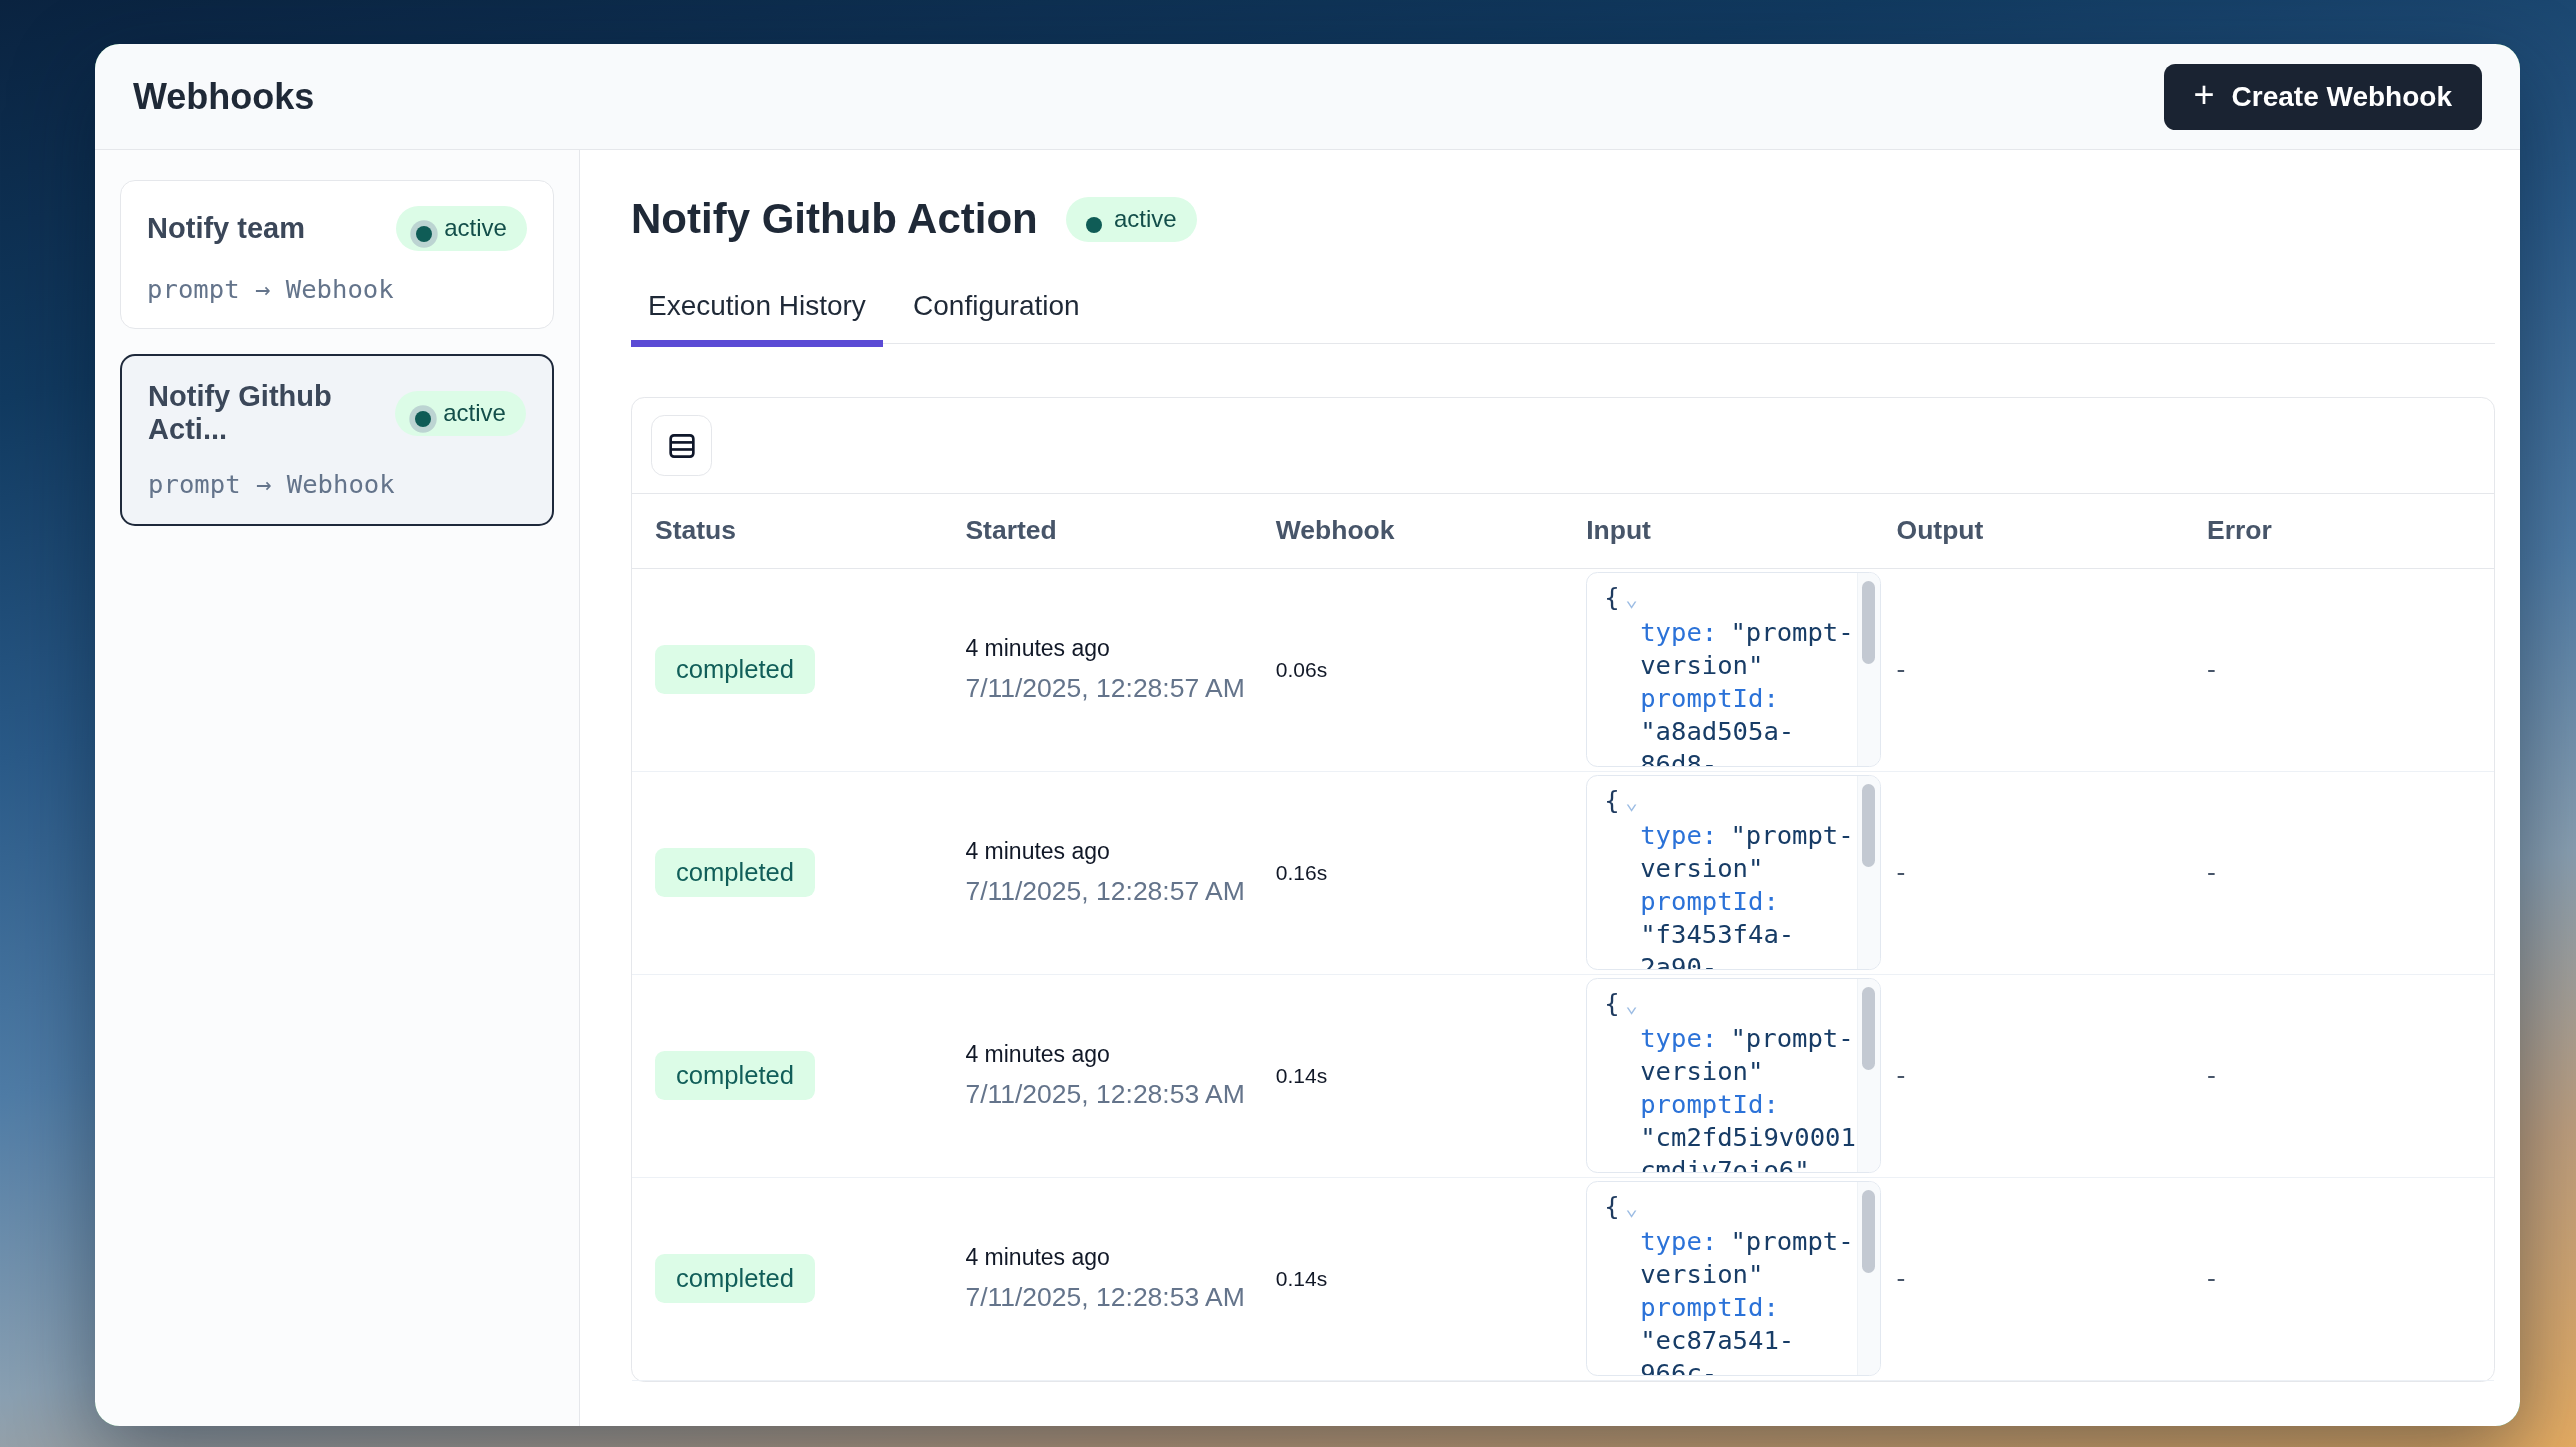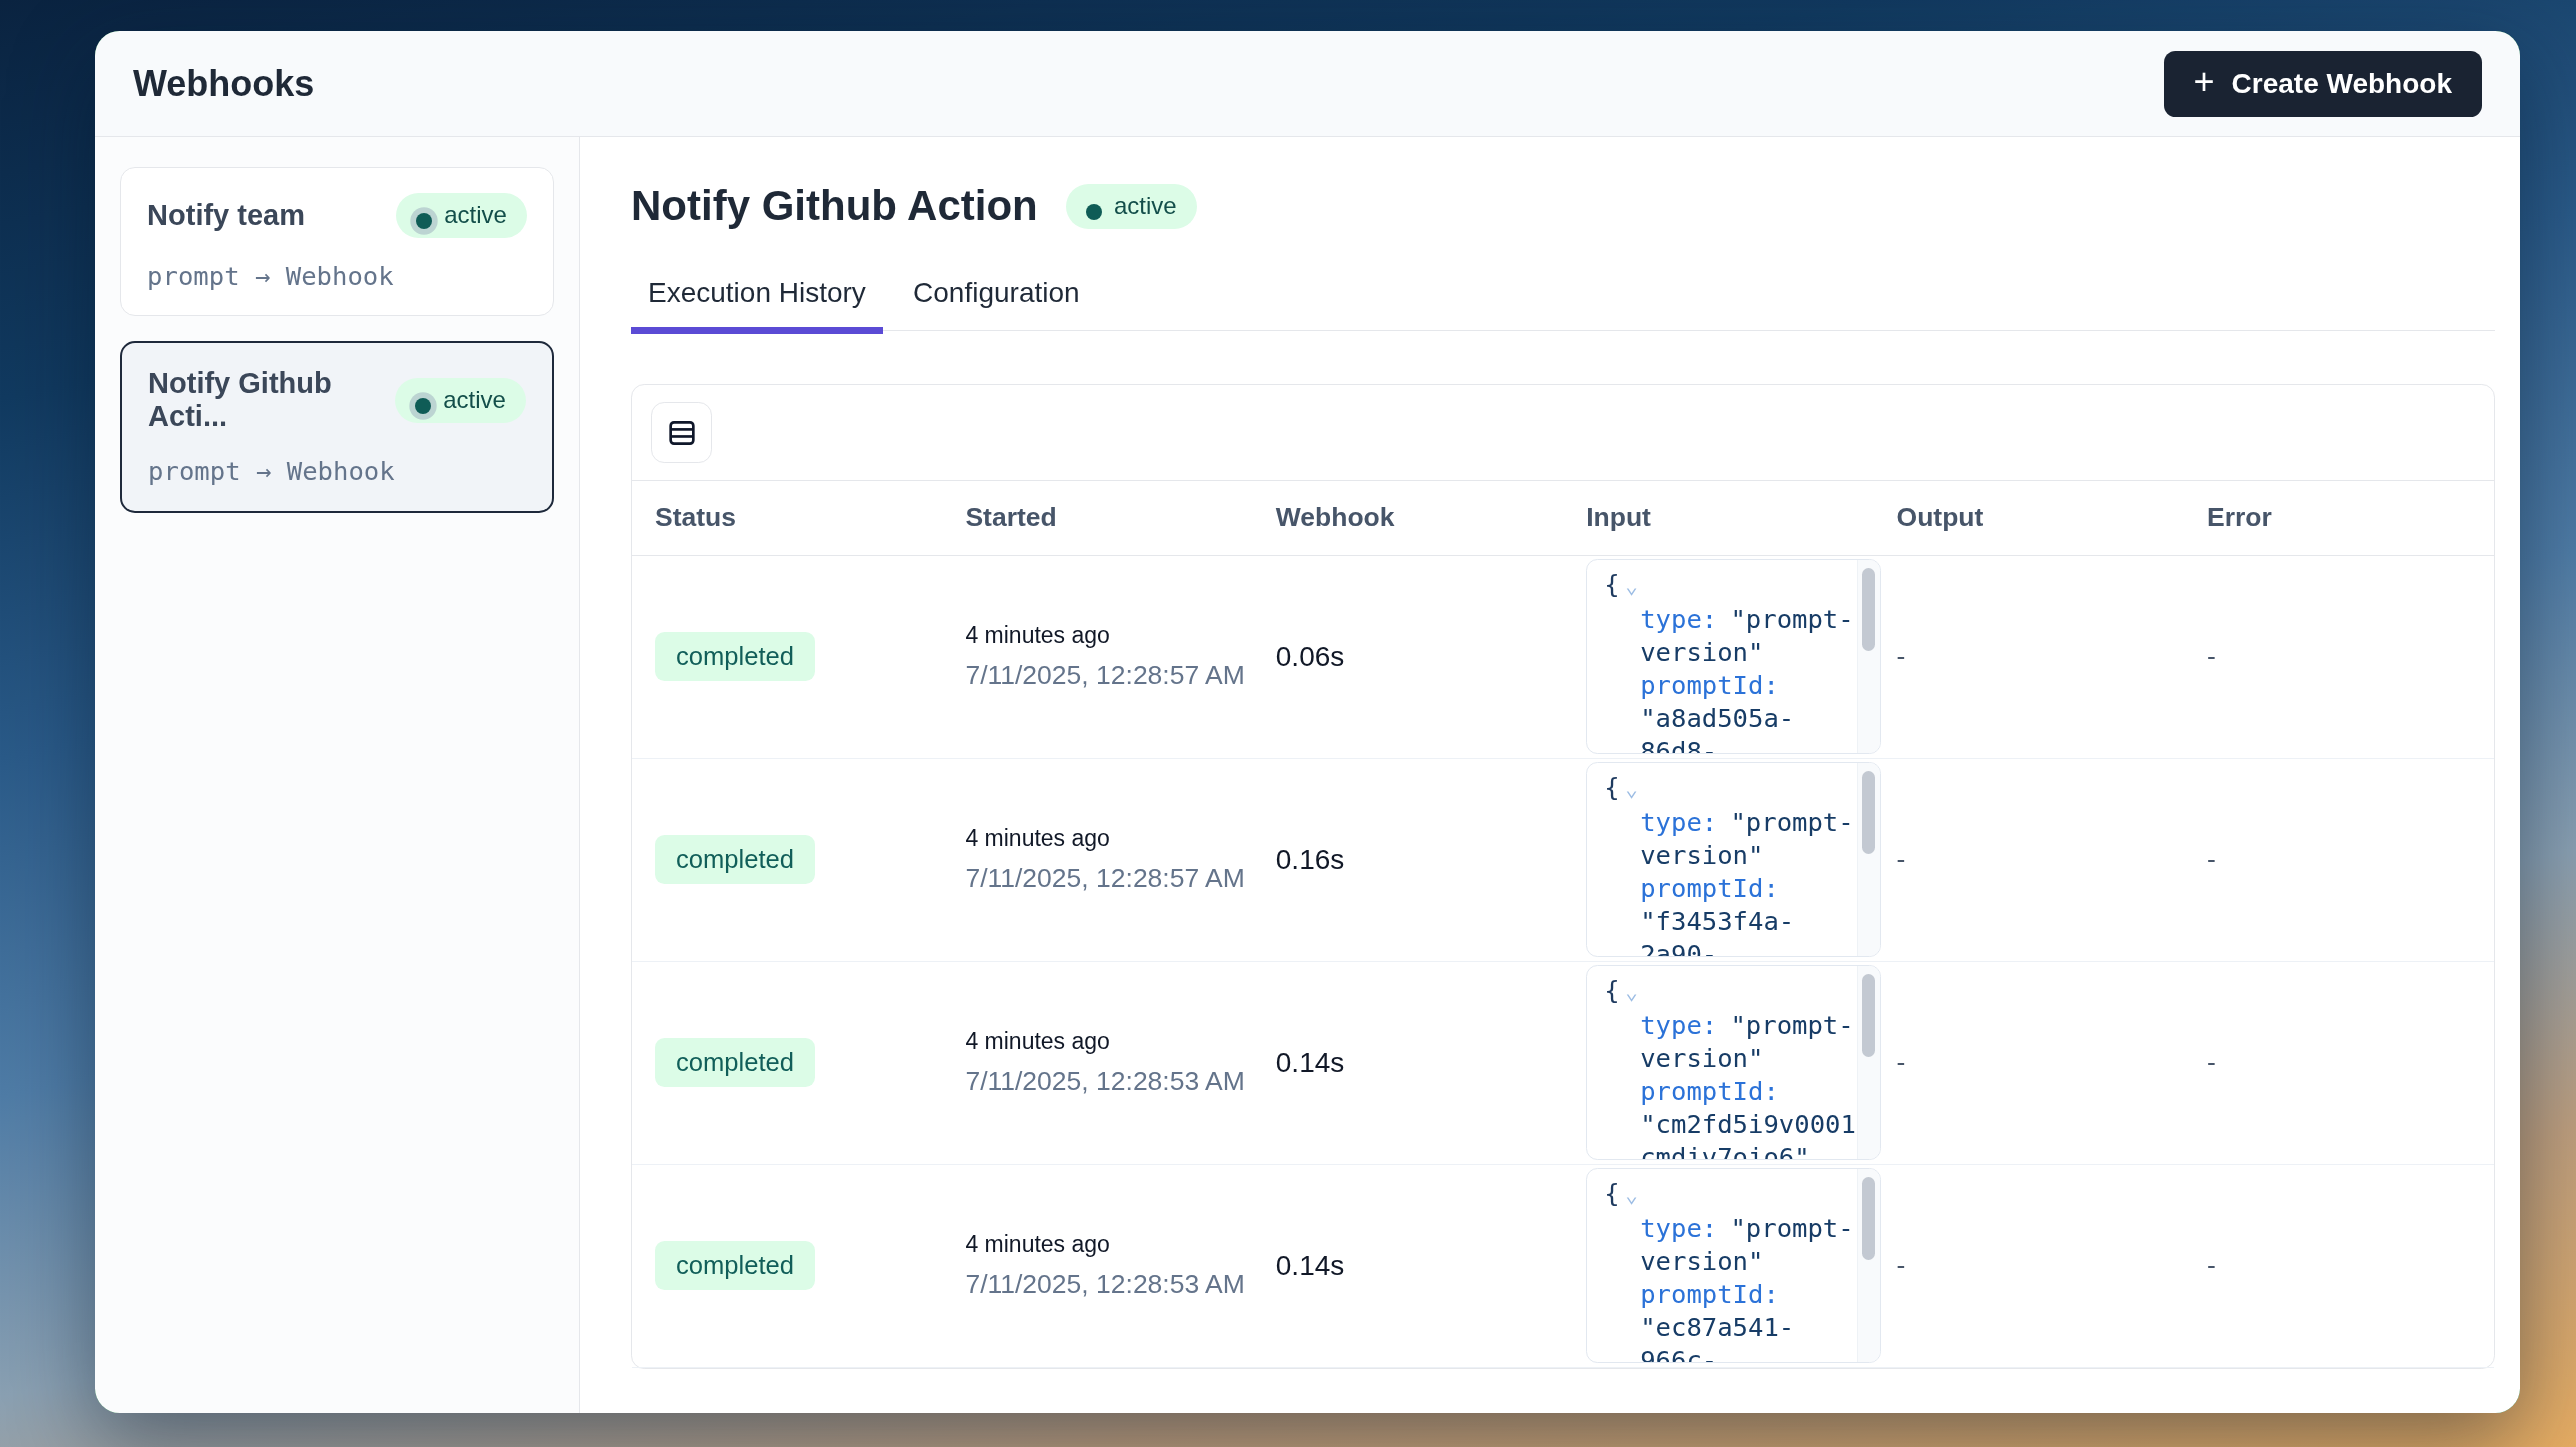--- a/index.html
+++ b/index.html
@@ -3,21 +3,21 @@
 <meta charset="utf-8">
 <style>
   * { margin:0; padding:0; box-sizing:border-box; }
   html,body { width:2576px; height:1448px; overflow:hidden; }
   body {
     font-family:"Liberation Sans", sans-serif;
     background:linear-gradient(168deg,#0a2340 0%,#113a60 20%,#2a5a88 38%,#4f7ca6 55%,#8aa0b2 70%,#bf9f7e 84%,#e7ad62 100%);
     position:relative;
   }
   .window {
-    position:absolute; left:95px; top:31px; width:2425px; height:1382px;
+    position:absolute; left:95px; top:44px; width:2425px; height:1382px;
     background:#15803d; border-radius:24.6px; overflow:hidden;
     box-shadow:0 28px 85px rgba(5,20,40,.45);
   }
   
   .app-header {
     height:106px; background:#f8fafc; border-bottom:0.9px solid #e5e7eb;
     display:flex; align-items:center; justify-content:space-between; padding:0 38px;
   }
   .page-title { font-size:36px; font-weight:700; color:#1f2937; }
   .create-btn {
@@ -69,21 +69,21 @@
     background:#ffffff; display:flex; align-items:center; justify-content:center; color:#0f172a; cursor:pointer; }
   .toolbar-btn svg { width:32px; height:32px; }
   table { width:100%; table-layout:fixed; border-collapse:collapse; }
   th { height:74px; text-align:left; padding-left:23px; font-size:26.5px; font-weight:600;
     color:#475569; border-bottom:1.9px solid #e5e7eb; }
   td { height:203px; padding-left:23px; border-bottom:0.9px solid #edf1f6; vertical-align:middle; }
   .badge-completed { display:inline-block; background:#dcfce7; color:#115e59;
     font-size:25.6px; padding:10.4px 21px; border-radius:9.5px; }
   .started-rel { font-size:23px; color:#111827; margin-bottom:11.4px; }
   .started-abs { font-size:26.5px; color:#64748b; }
-  .duration { font-size:28px; color:#111827; }
+  .duration { font-size:21px; color:#111827; }
   .dash { font-size:26.5px; color:#475569; }
   
   .json-box { width:295px; height:195px; border:1.9px solid #e2e8f0; border-radius:11.4px;
     background:#ffffff; position:relative; overflow:hidden; }
   .json-code { padding:7.6px 38px 0 17px; font-family:"DejaVu Sans Mono", monospace;
     font-size:25.6px; line-height:33px; }
   .json-line.ind { padding-left:36px; }
   .jb { color:#1e3a5f; }
   .jk { color:#2b72d8; }
   .js { color:#173c66; }

